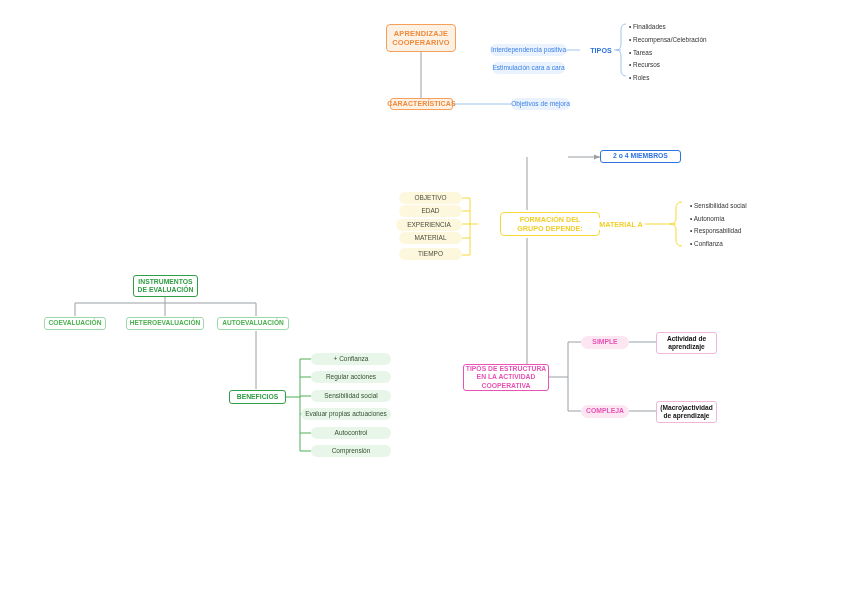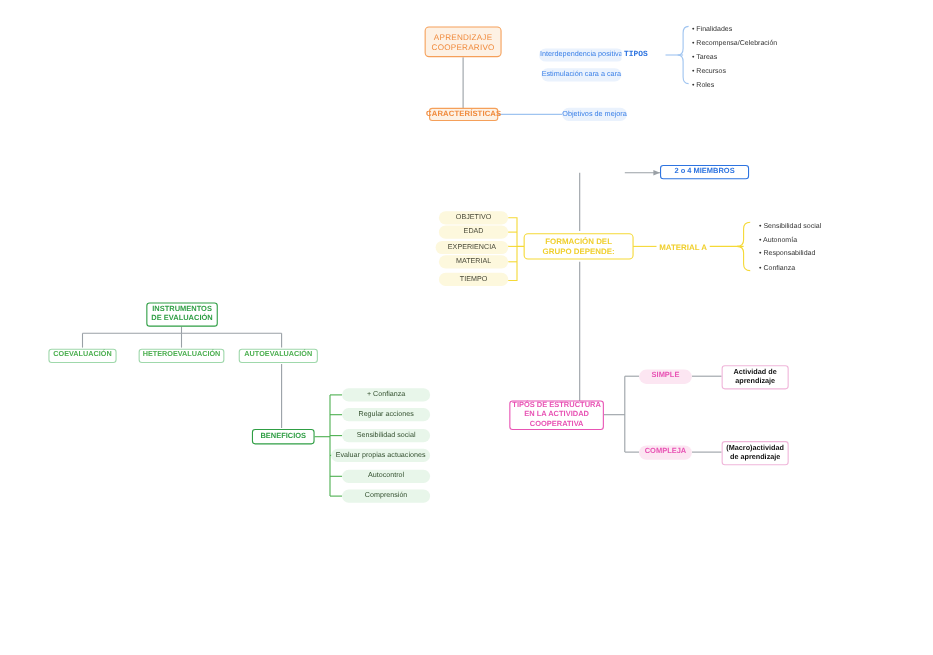--- a/index.html
+++ b/index.html
@@ -39,21 +39,21 @@
     line-height: 1.25;
     white-space: pre-line;
   }
 
   
   .box-orange {
     background: #fdf1e4;
     border: 1.4px solid #f5a05a;
     border-radius: 4px;
     color: #f08a3c;
-    font-weight: normal;
+    font-weight: bold;
     font-size: 7.4px;
     letter-spacing: .2px;
   }
   .box-orange-sm {
     background: #fdf1e4;
     border: 1.2px solid #f5a05a;
     border-radius: 3px;
     color: #f08a3c;
     font-weight: bold;
     font-size: 7px;
@@ -246,39 +246,39 @@
 COOPERARIVO</div>
 
   <div class="node box-orange-sm" style="left:390px; top:98px; width:63px; height:12px;">CARACTERÍSTICAS</div>
 
   <div class="node pill-blue" style="left:490px; top:44px; width:77px; height:12px;">Interdependencia positiva</div>
 
   <div class="node pill-blue" style="left:492px; top:62px; width:73px; height:12px;">Estimulación cara a cara</div>
 
   <div class="node pill-blue" style="left:511px; top:98px; width:59px; height:12px;">Objetivos de mejora</div>
 
-  <div class="node label-blue" style="left:565px; top:44px; width:26px; height:12px;font-family:Liberation Mono, monospace;">TIPOS</div>
+  <div class="node label-blue" style="left:588px; top:44px; width:26px; height:12px;">TIPOS</div>
 
   <div class="bullets-blue" style="position:absolute; left:629px; top:24px; width:120px;">
     <div>• <span>Finalidades</span></div>
     <div>• <span>Recompensa/Celebración</span></div>
     <div>• <span>Tareas</span></div>
     <div>• <span>Recursos</span></div>
     <div>• <span>Roles</span></div>
   </div>
 
   <div class="node box-blue" style="left:600px; top:150px; width:81px; height:13px;">2 o 4 MIEMBROS</div>
 
   <div class="node pill-yellow" style="left:399px; top:192px; width:63px; height:12px;">OBJETIVO</div>
   <div class="node pill-yellow" style="left:399px; top:205px; width:63px; height:12px;">EDAD</div>
   <div class="node pill-yellow" style="left:396px; top:219px; width:66px; height:12px;">EXPERIENCIA</div>
   <div class="node pill-yellow" style="left:399px; top:232px; width:63px; height:12px;">MATERIAL</div>
   <div class="node pill-yellow" style="left:399px; top:248px; width:63px; height:12px;">TIEMPO</div>
 
-  <div class="node box-yellow" style="left:476px; top:212px; width:100px; height:24px;">FORMACIÓN DEL
+  <div class="node box-yellow" style="left:500px; top:212px; width:100px; height:24px;">FORMACIÓN DEL
 GRUPO DEPENDE:</div>
 
   <div class="node label-yellow" style="left:597px; top:218px; width:48px; height:12px;">MATERIAL A</div>
 
   <div class="bullets-yellow" style="position:absolute; left:690px; top:203px; width:120px;">
     <div>• <span>Sensibilidad social</span></div>
     <div>• <span>Autonomía</span></div>
     <div>• <span>Responsabilidad</span></div>
     <div>• <span>Confianza</span></div>
   </div>

